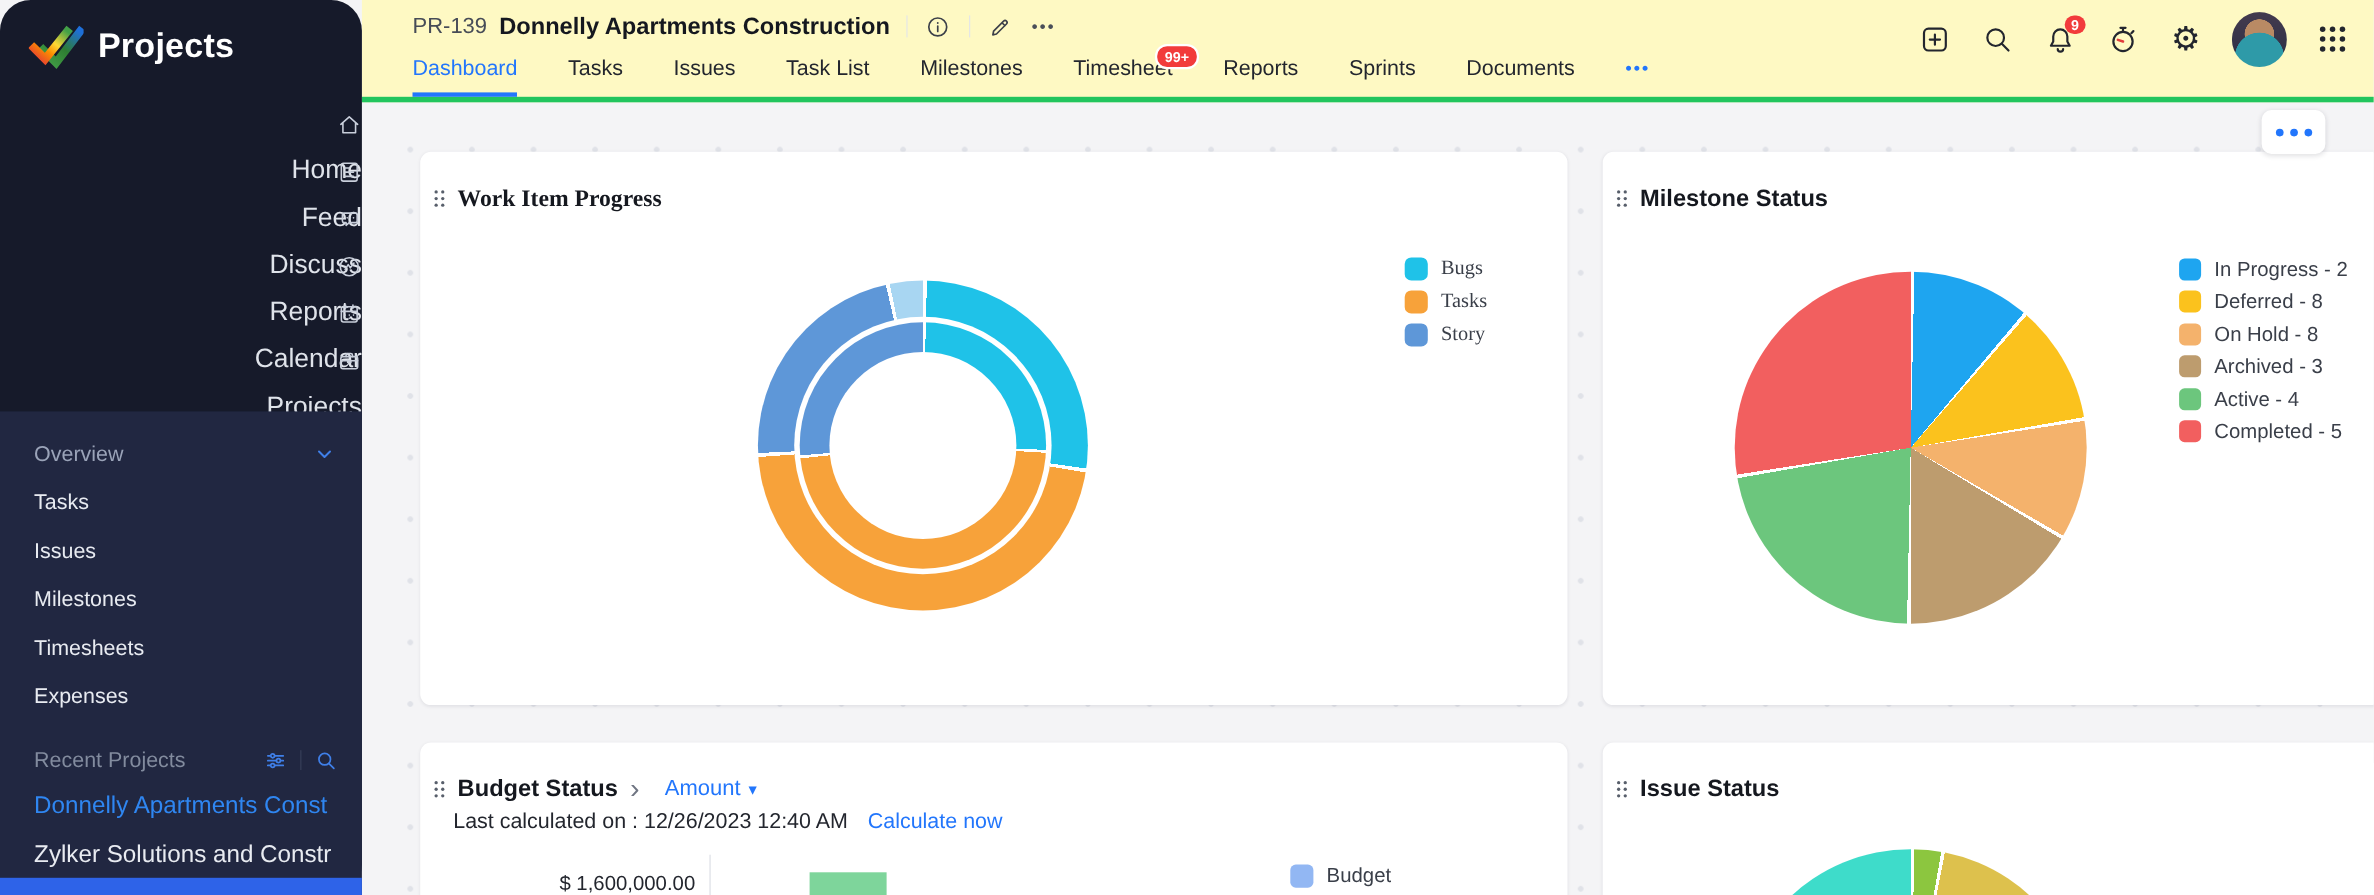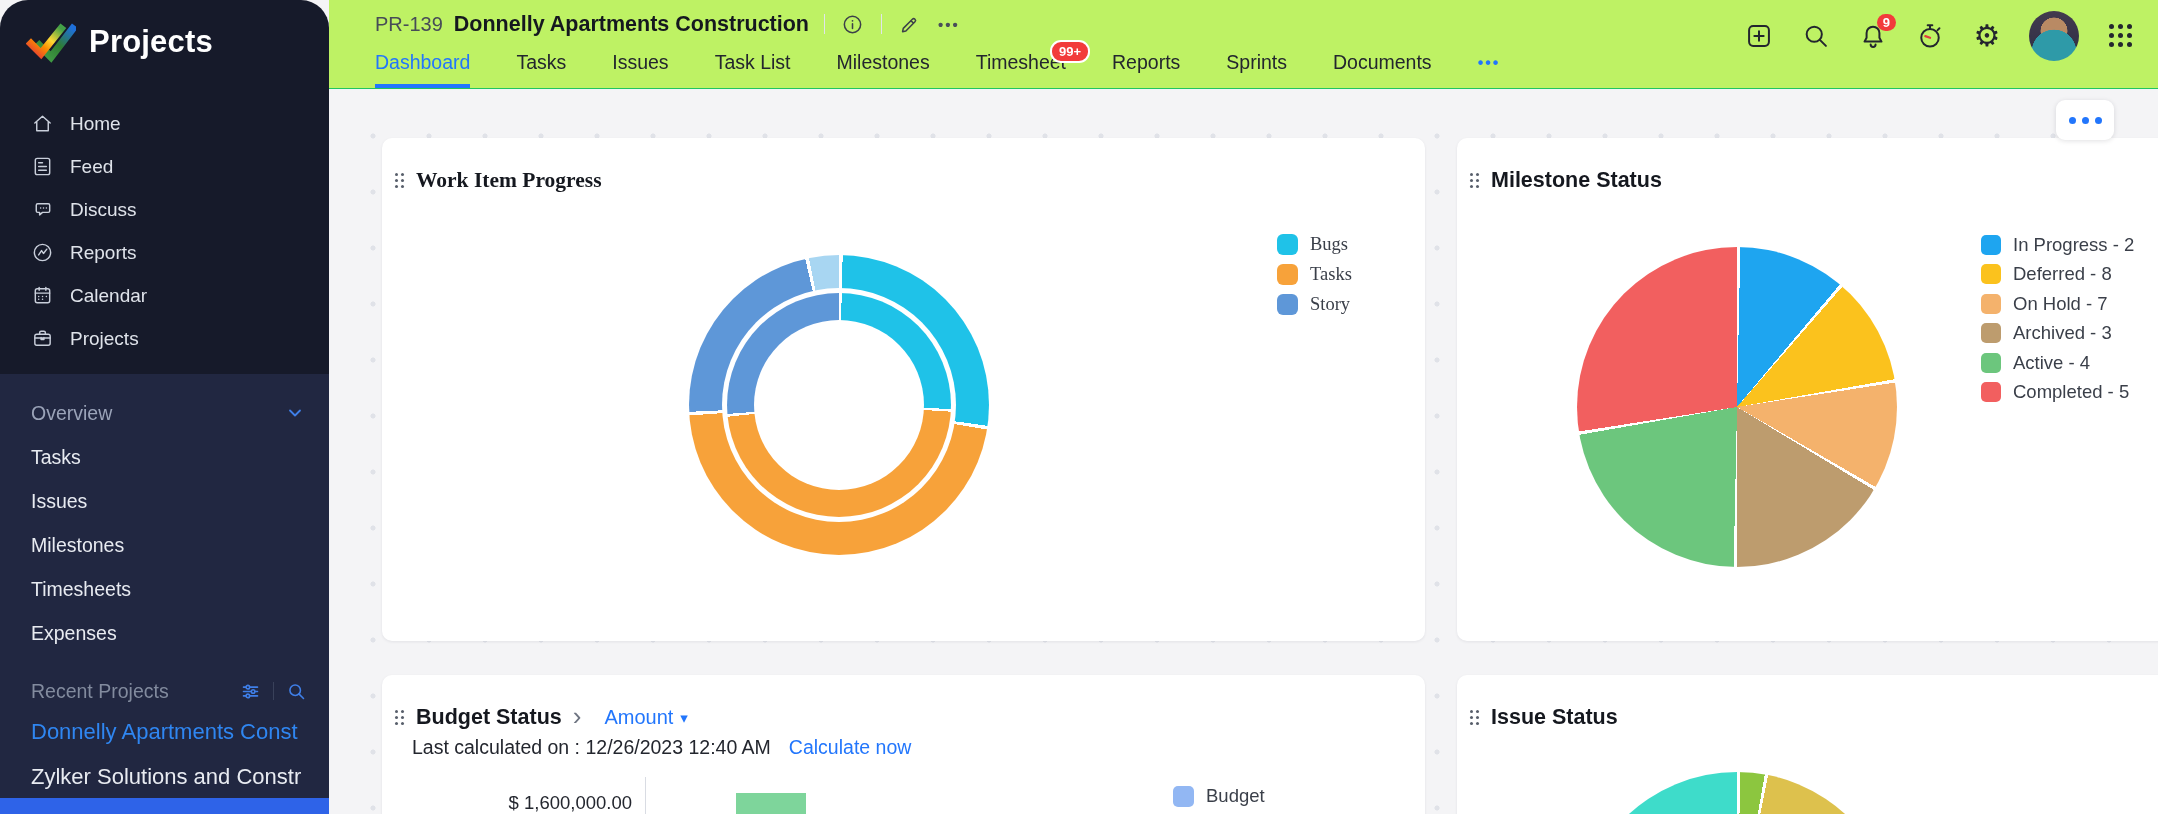--- a/index.html
+++ b/index.html
@@ -6,38 +6,38 @@
   body{
     width:2158px;height:814px;overflow:hidden;position:relative;
     font-family:"Liberation Sans",sans-serif;background:#f4f4f6;
     -webkit-font-smoothing:antialiased;
   }
   
   .sidebar{position:absolute;left:0;top:0;width:329px;height:814px;background:#161a2a;z-index:5;border-radius:28px;}
   .logo{display:flex;align-items:center;gap:13px;padding:20px 0 0 26px;}
   .logo-text{color:#ffffff;font-size:31px;font-weight:bold;letter-spacing:.2px;}
   .nav{position:absolute;top:102px;left:0;right:0;}
-  .nav-item{display:flex;align-items:center;gap:16px;height:43px;padding-left:31px;color:#dfe3ea;font-size:19px;cursor:pointer;}
+  .nav-item{display:flex;align-items:flex-end;gap:16px;height:43px;padding-left:31px;color:#dfe3ea;font-size:24px;cursor:pointer;flex-direction:column;}
   .nav-item svg{width:23px;height:23px;stroke:#c9cfdb;fill:none;stroke-width:1.5;stroke-linecap:round;stroke-linejoin:round;flex:0 0 auto;}
   .proj-section{position:absolute;top:374px;left:0;right:0;bottom:0;background:#212741;}
   .proj-list{padding-top:17px;}
   .proj-item{height:44px;display:flex;align-items:center;justify-content:space-between;padding:0 24px 0 31px;color:#e8ebf1;font-size:19.5px;cursor:pointer;}
   .proj-item.dim{color:#9aa3b8;}
   .proj-item svg{width:20px;height:20px;stroke:#3f7fe8;stroke-width:2.2;fill:none;stroke-linecap:round;stroke-linejoin:round;}
   .recent-title{position:absolute;top:298px;left:0;right:0;height:38px;display:flex;align-items:center;justify-content:space-between;padding:0 22px 0 31px;}
   .recent-title .rt-label{color:#828b9e;font-size:19.5px;}
   .rt-icons{display:flex;align-items:center;gap:12px;}
   .rt-icons svg{width:21px;height:21px;stroke:#3f7fe8;fill:none;stroke-width:1.8;stroke-linecap:round;}
   .rt-sep{width:1px;height:18px;background:#39415a;}
   .recent-proj{position:absolute;left:0;right:0;height:44px;display:flex;align-items:center;padding-left:31px;font-size:22px;white-space:nowrap;overflow:hidden;cursor:pointer;}
   .recent-proj.active{color:#2f86f1;}
   .recent-proj.normal{color:#e8ebf1;}
   .side-bottom-strip{position:absolute;left:0;right:0;bottom:0;height:16px;background:#2e63e8;}
   
-  .header{position:absolute;left:329px;top:0;right:0;height:88px;background:#bef264;border-bottom:1px solid #22c55e;z-index:4;}
+  .header{position:absolute;left:329px;top:0;right:0;height:88px;background:#fef9c3;border-bottom:5px solid #22c55e;z-index:4;}
   .title-row{position:absolute;left:46px;top:9px;display:flex;align-items:center;gap:15px;height:30px;}
   .proj-id{font-size:20px;color:#474c57;}
   .proj-title{font-size:21.5px;font-weight:bold;color:#15181f;margin-left:-4px;}
   .vsep{width:1px;height:20px;background:#e1e4ea;}
   .hicon{width:26px;height:26px;display:flex;align-items:center;justify-content:center;cursor:pointer;}
   .hicon svg{width:23px;height:23px;stroke:#3c4049;fill:none;stroke-width:1.6;stroke-linecap:round;stroke-linejoin:round;}
   .hdots{color:#4a4f59;font-size:15px;letter-spacing:2px;cursor:pointer;font-weight:bold;}
   .tabs{position:absolute;left:46px;bottom:0;display:flex;gap:46px;align-items:flex-end;}
   .tab{font-size:19.5px;color:#23262e;padding-bottom:14px;position:relative;cursor:pointer;white-space:nowrap;}
   .tab.active{color:#2276fc;font-weight:normal;border-bottom:4px solid #2276fc;padding-bottom:10px;margin-top:16px;}
@@ -354,21 +354,21 @@
       <div class="lg-item">
         <span class="lg-swatch" style="border-radius: 5px; width: 20px; height: 20px; background-color: rgb(30, 165, 240);"></span>
         <span class="lg-label">In Progress - 2</span>
       </div>
       <div class="lg-item">
         <span class="lg-swatch" style="border-radius: 5px; width: 20px; height: 20px; background-color: rgb(251, 194, 29);"></span>
         <span class="lg-label">Deferred - 8</span>
       </div>
       <div class="lg-item">
         <span class="lg-swatch" style="border-radius: 5px; width: 20px; height: 20px; background-color: rgb(244, 178, 108);"></span>
-        <span class="lg-label">On Hold - 7</span>
+        <span class="lg-label">On Hold - 8</span>
       </div>
       <div class="lg-item">
         <span class="lg-swatch" style="border-radius: 5px; width: 20px; height: 20px; background-color: rgb(189, 156, 110);"></span>
         <span class="lg-label">Archived - 3</span>
       </div>
       <div class="lg-item">
         <span class="lg-swatch" style="border-radius: 5px; width: 20px; height: 20px; background-color: rgb(108, 198, 125);"></span>
         <span class="lg-label">Active - 4</span>
       </div>
       <div class="lg-item">

